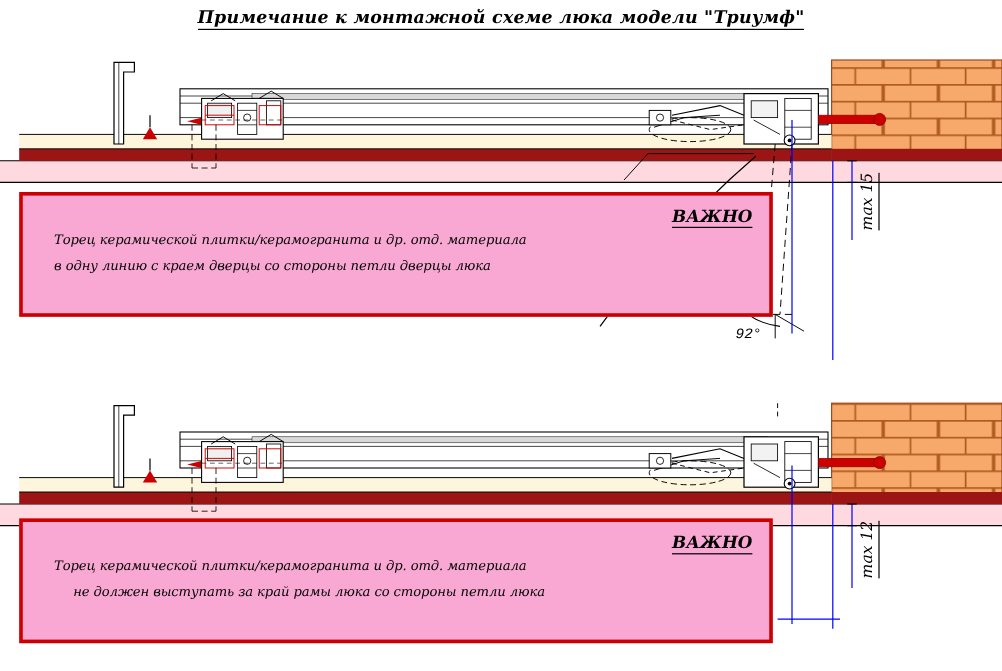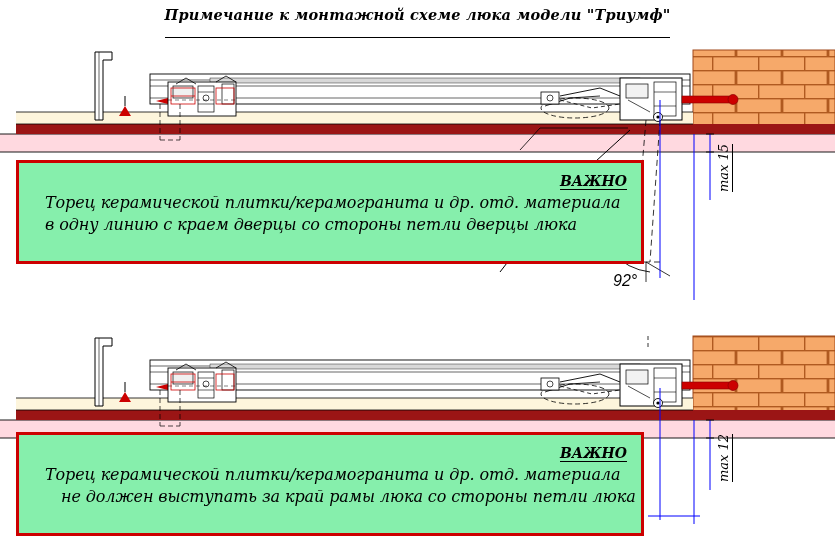--- a/index.html
+++ b/index.html
@@ -28,68 +28,68 @@
     text-align: center;
     font-family: "DejaVu Serif", serif;
     font-style: italic;
     font-weight: bold;
     font-size: 14.5px;
     color: #000000;
     letter-spacing: 0.2px;
   }
   .title span {
     border-bottom: 1px solid #000;
-    padding-bottom: 14px;
+    padding-bottom: 1px;
   }
 
   
   .note-box {
     position: absolute;
-    background: #86efac;
+    background: #f9a8d4;
     border: 3px solid #cc0000;
     box-sizing: border-box;
   }
   .note-box .imp {
     position: absolute;
     font-family: "DejaVu Serif", serif;
     font-style: italic;
     font-weight: bold;
     font-size: 14px;
     color: #000;
     border-bottom: 1.5px solid #000;
     padding-bottom: 0px;
     line-height: 16px;
   }
   .note-box .line {
     position: absolute;
     font-family: "DejaVu Serif", serif;
     font-style: italic;
-    font-size: 16px;
+    font-size: 11px;
     color: #000;
     white-space: nowrap;
     letter-spacing: -0.1px;
   }
 
   
   .dimlabel {
     position: absolute;
     font-family: "DejaVu Serif", serif;
     font-style: italic;
     font-size: 13px;
     color: #000;
     transform-origin: 0 0;
     white-space: nowrap;
     border-bottom: 1px solid #000;
     padding-bottom: 1px;
   }
   .anglelabel {
     position: absolute;
-    font-family: Liberation Sans, sans-serif;
-    font-style: italic;
-    font-size: 16px;
+    font-family: Liberation Mono, monospace;
+    font-style: italic;
+    font-size: 12px;
     color: #000;
     white-space: nowrap;
   }
 
   svg { position: absolute; left: 0; top: 0; }
 </style>
 </head>
 <body>
 
 <div id="root">

